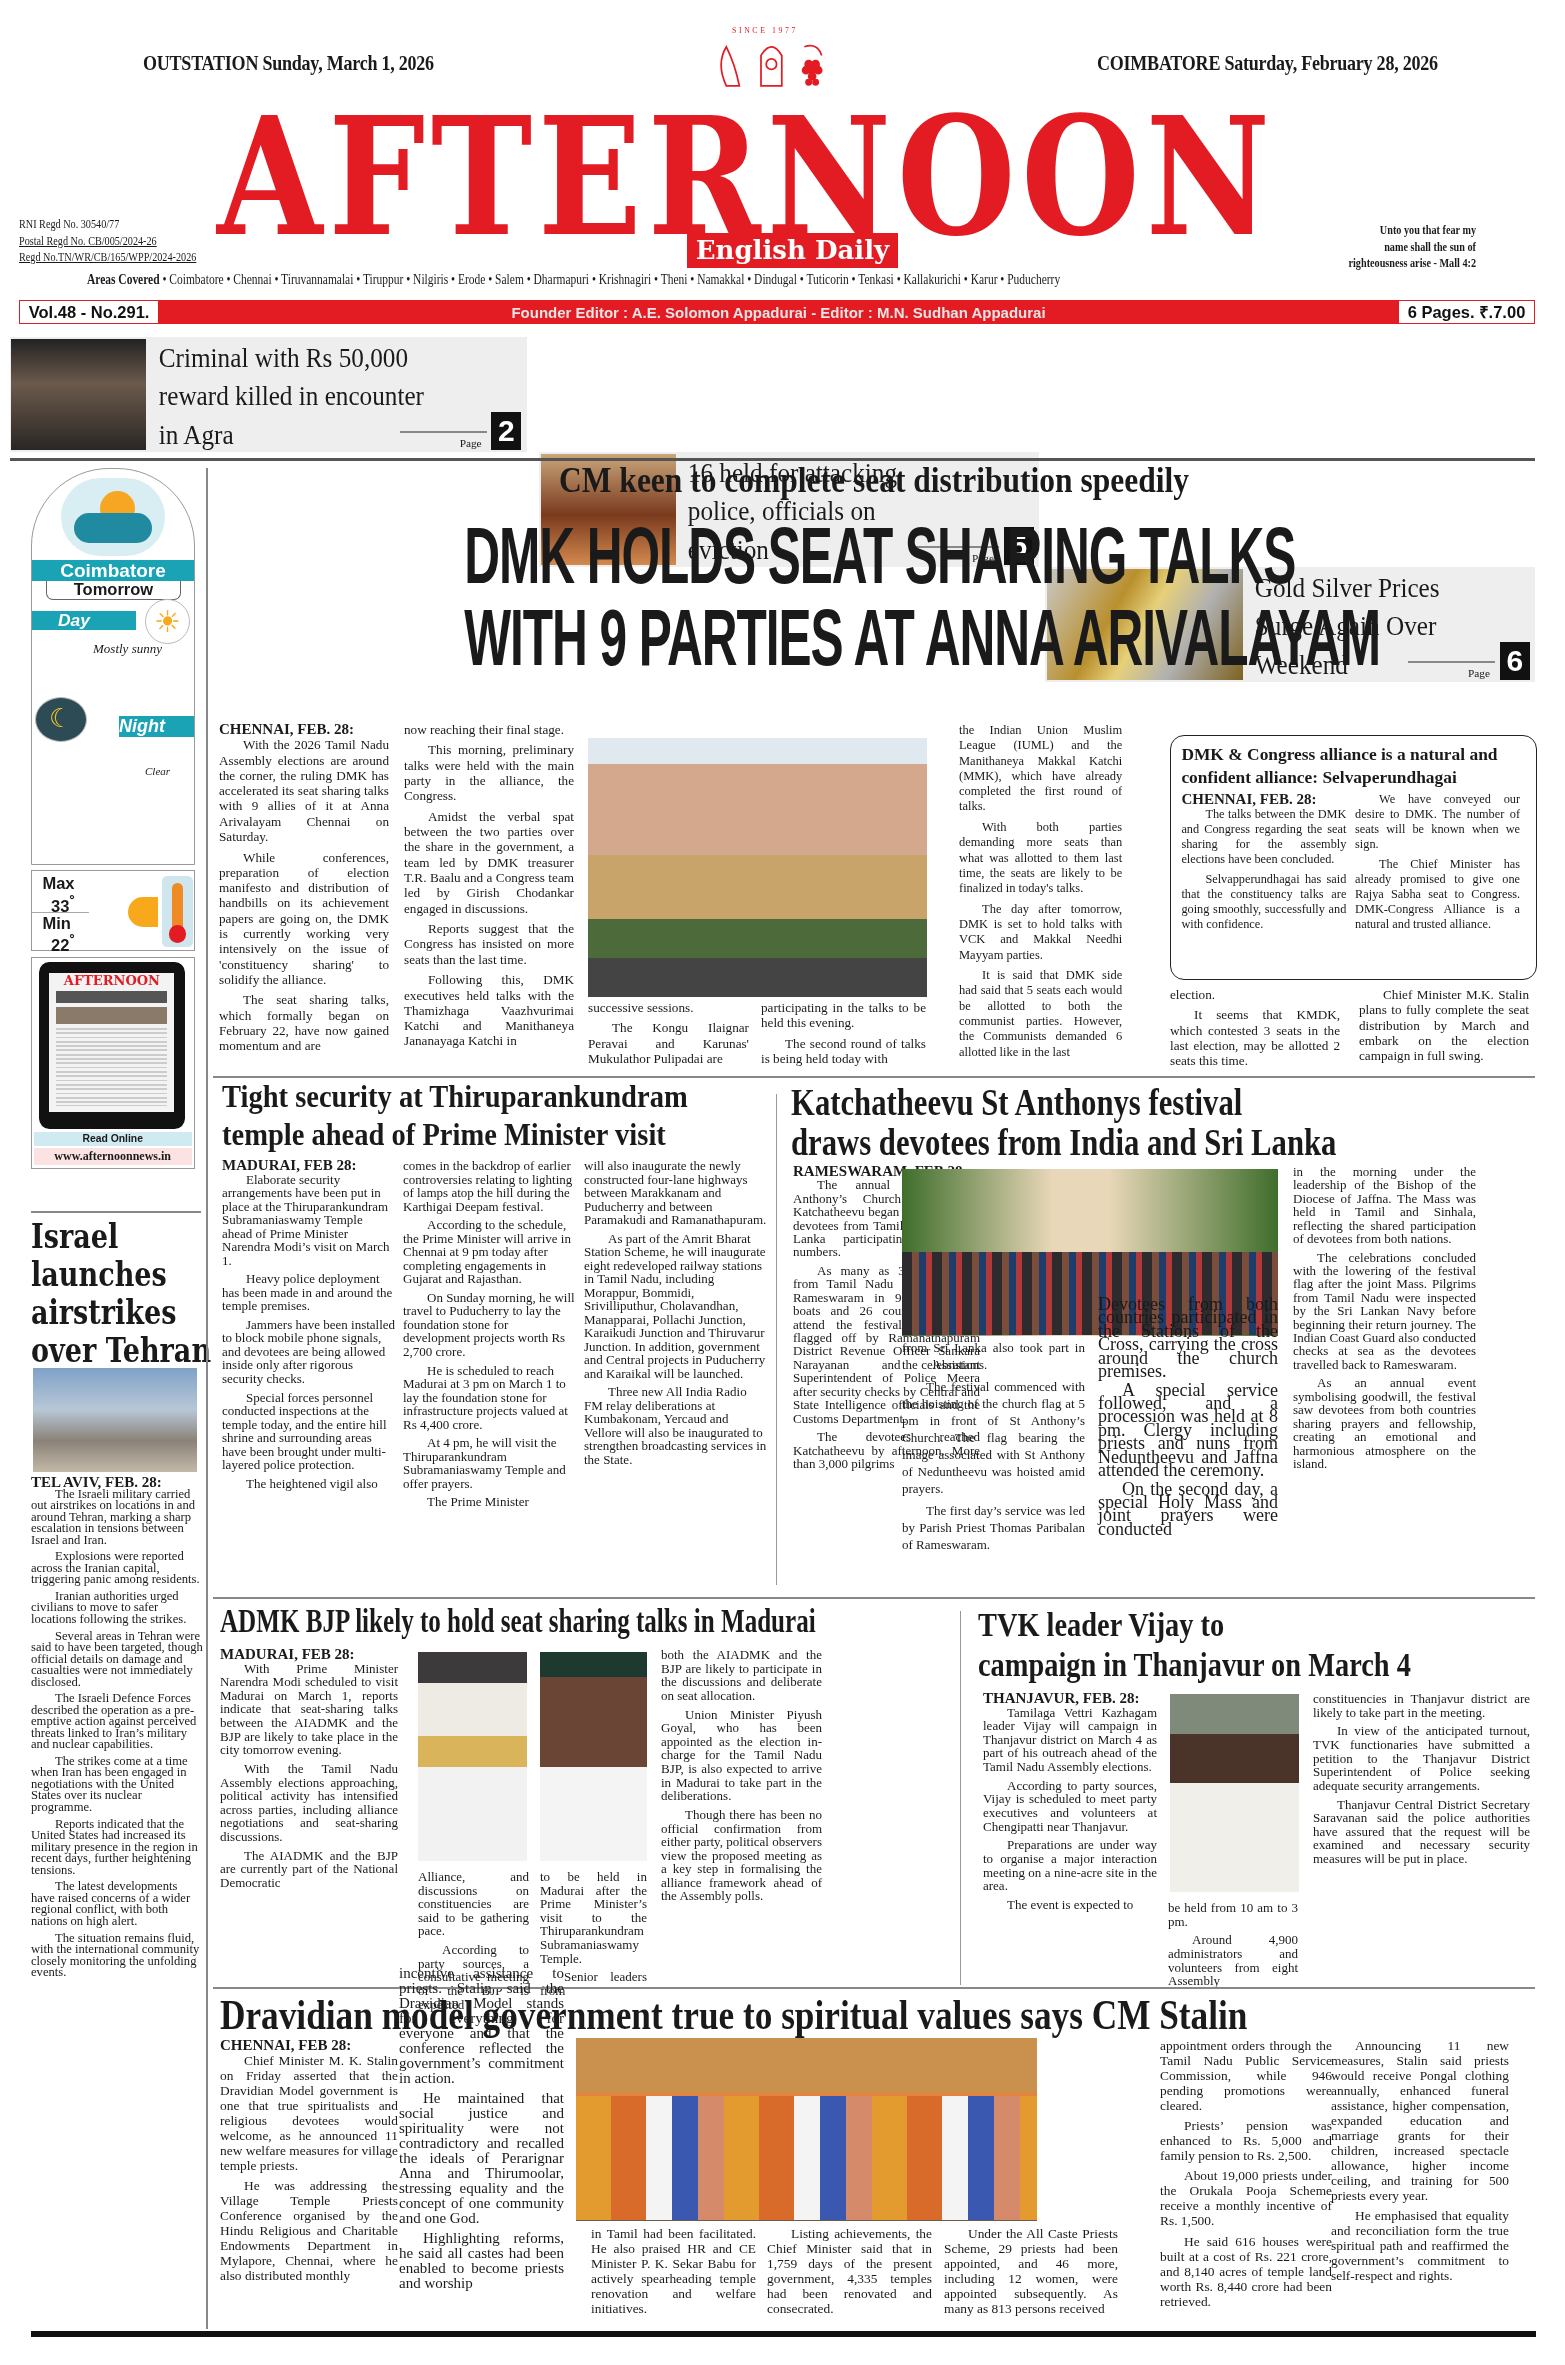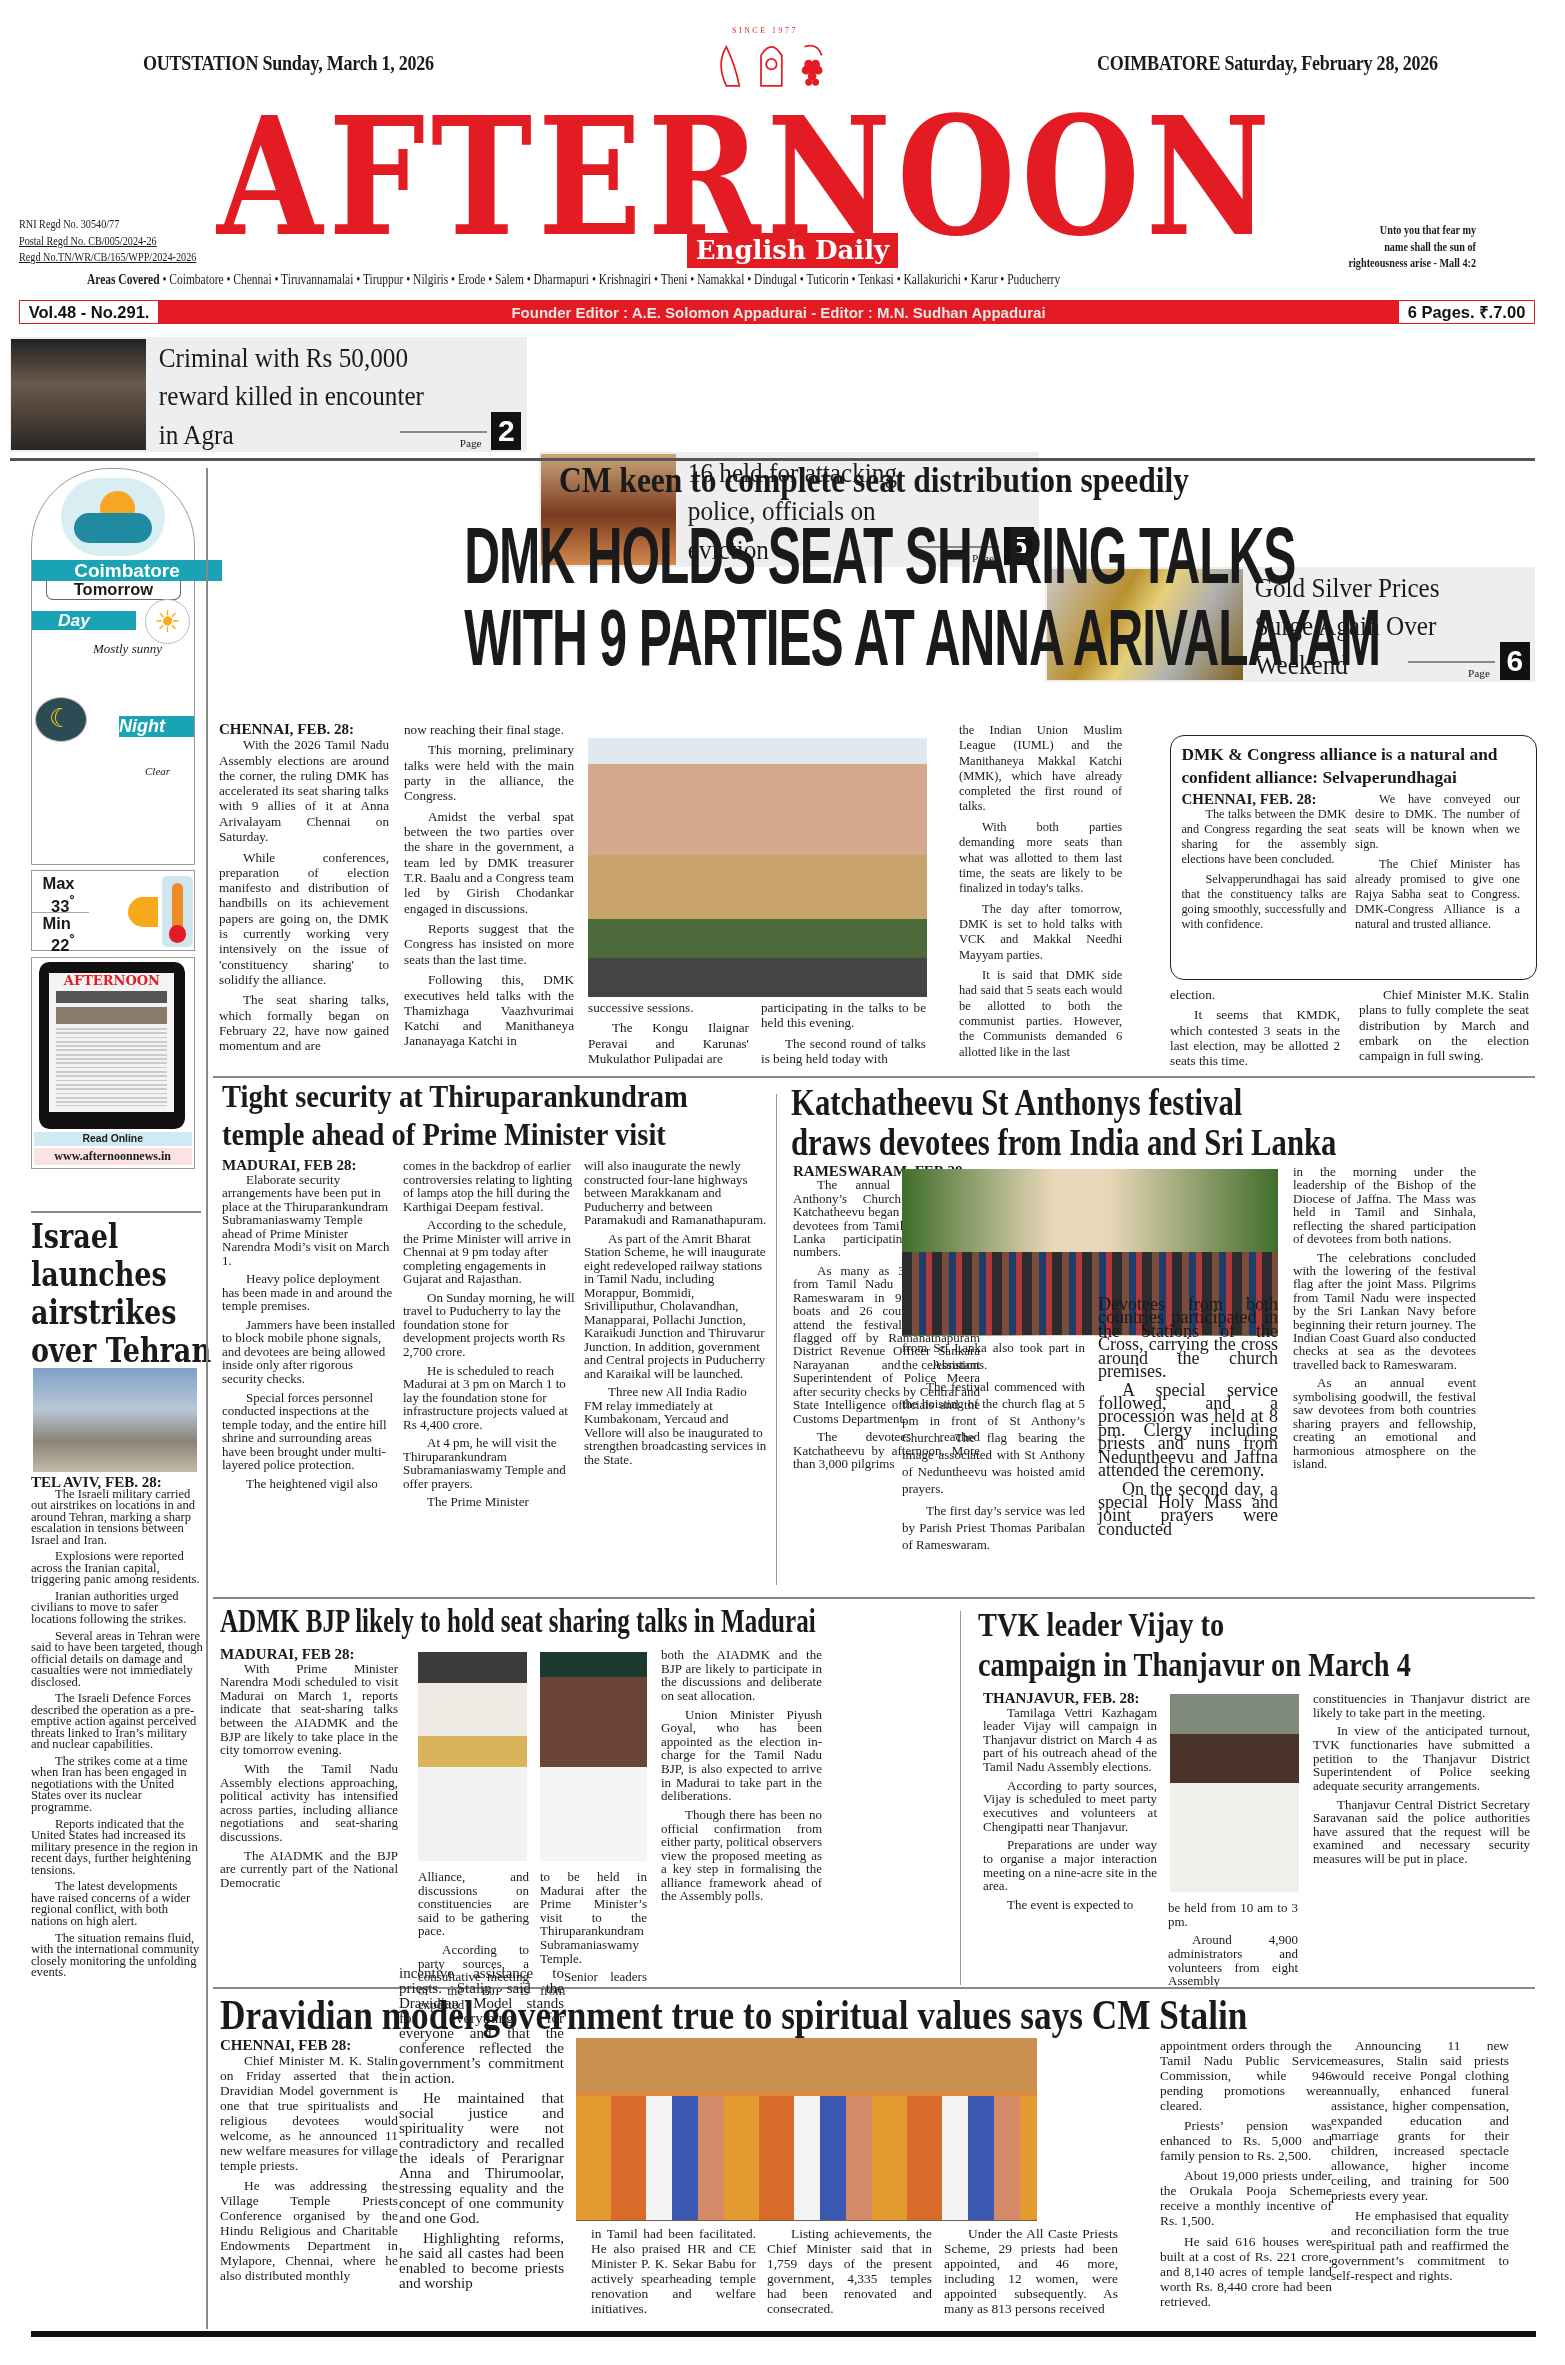--- a/index.html
+++ b/index.html
@@ -116,21 +116,21 @@
   <div class="pglbl">Page</div>
   <div class="pgnum">6</div>
 </div>
 <div class="abs hr" style="left:9.6px;top:458px;width:1525px"></div>
 
 <div class="abs weather" style="left:31px;top:468px;width:164px;height:397px">
   <div style="position:absolute;left:29px;top:8.7px;width:104px;height:78px;border-radius:52px;background:#d9eef2">
     <div style="position:absolute;left:39px;top:13px;width:35px;height:35px;border-radius:50%;background:#f6a623"></div>
     <div style="position:absolute;left:13px;top:35px;width:78px;height:30px;border-radius:17.4px;background:#1f8aa0"></div>
   </div>
-  <div class="teal" style="position:absolute;left:0;top:91px;width:190px;height:21px;text-align:center;font-size:19px;line-height:21px">Coimbatore</div>
+  <div class="teal" style="position:absolute;left:0;top:91px;width:162px;height:21px;text-align:center;font-size:19px;line-height:21px">Coimbatore</div>
   <div style="position:absolute;left:14px;top:112px;width:135px;height:19px;border:0.9px solid #666;border-top:none;border-radius:0 0 7px 7px;text-align:center;font-family:'Liberation Sans',sans-serif;font-weight:bold;font-size:16.5px;line-height:17.4px">Tomorrow</div>
   <div class="teal" style="position:absolute;left:0;top:142px;width:104px;height:19px;font-size:17.4px;line-height:19px;padding-left:26px;font-style:italic">Day</div>
   <div style="position:absolute;left:113px;top:130px;width:45px;height:45px;border-radius:50%;background:#fff;border:0.9px solid #bbb;font-size:30px;line-height:43px;text-align:center;color:#f7a81b">☀</div>
   <div style="position:absolute;left:61px;top:172px;font-style:italic;font-size:13px">Mostly sunny</div>
   <div style="position:absolute;left:2.6px;top:228px;width:52px;height:45px;border-radius:50%;background:#2d4b55;border:1.7px solid #bbb;color:#f6c623;font-size:26px;text-align:center;line-height:42px">☾</div>
   <div class="teal" style="position:absolute;left:87px;top:247px;width:75px;height:21px;font-size:18px;line-height:21px;font-style:italic;">Night</div>
   <div style="position:absolute;left:113px;top:296px;font-style:italic;font-size:11px">Clear</div>
 </div>
 <div class="abs" style="left:31px;top:870px;width:164px;height:81px;border:0.9px solid #999">
   <div style="position:absolute;left:10.4px;top:2.6px;font-family:'Liberation Sans',sans-serif;font-weight:bold;font-size:16.5px">Max</div>
@@ -251,21 +251,21 @@
   <p style="text-indent:0">comes in the backdrop of earlier controversies relating to lighting of lamps atop the hill during the Karthigai Deepam festival.</p>
     <p>According to the schedule, the Prime Minister will arrive in Chennai at 9 pm today after completing engagements in Gujarat and Rajasthan.</p>
     <p>On Sunday morning, he will travel to Puducherry to lay the foundation stone for development projects worth Rs 2,700 crore.</p>
     <p>He is scheduled to reach Madurai at 3 pm on March 1 to lay the foundation stone for infrastructure projects valued at Rs 4,400 crore.</p>
     <p>At 4 pm, he will visit the Thiruparankundram Subramaniaswamy Temple and offer prayers.</p>
     <p>The Prime Minister</p>
 </div>
 <div class="abs col" style="left:584px;top:1159px;width:183px;text-align:left;font-size:13px;line-height:13.5px">
   <p style="text-indent:0">will also inaugurate the newly constructed four-lane highways between Marakkanam and Puducherry and between Paramakudi and Ramanathapuram.</p>
     <p>As part of the Amrit Bharat Station Scheme, he will inaugurate eight redeveloped railway stations in Tamil Nadu, including Morappur, Bommidi, Srivilliputhur, Cholavandhan, Manapparai, Pollachi Junction, Karaikudi Junction and Thiruvarur Junction. In addition, government and Central projects in Puducherry and Karaikal will be launched.</p>
-    <p>Three new All India Radio FM relay immediately at Kumbakonam, Yercaud and Vellore will also be inaugurated to strengthen broadcasting services in the State.</p>
+    <p>Three new All India Radio FM relay deliberations at Kumbakonam, Yercaud and Vellore will also be inaugurated to strengthen broadcasting services in the State.</p>
 </div>
 <div class="abs" style="left:776px;top:1094px;width:0.9px;height:491px;background:#999"></div>
 
 <div class="abs h2" style="left:791px;top:1083px;font-size:37px;line-height:40px;transform:scaleX(0.83)">
   <div>Katchatheevu St Anthonys festival</div>
     <div>draws devotees from India and Sri Lanka</div>
 </div>
 <div class="abs col" style="left:793px;top:1165px;width:187px;font-size:13px;line-height:13.4px">
   <p class="dl">RAMESWARAM, FEB 28:</p>
   <p>The annual two-day St Anthony’s Church festival at Katchatheevu began yesterday with devotees from Tamil Nadu and Sri Lanka participating in large numbers.</p>

